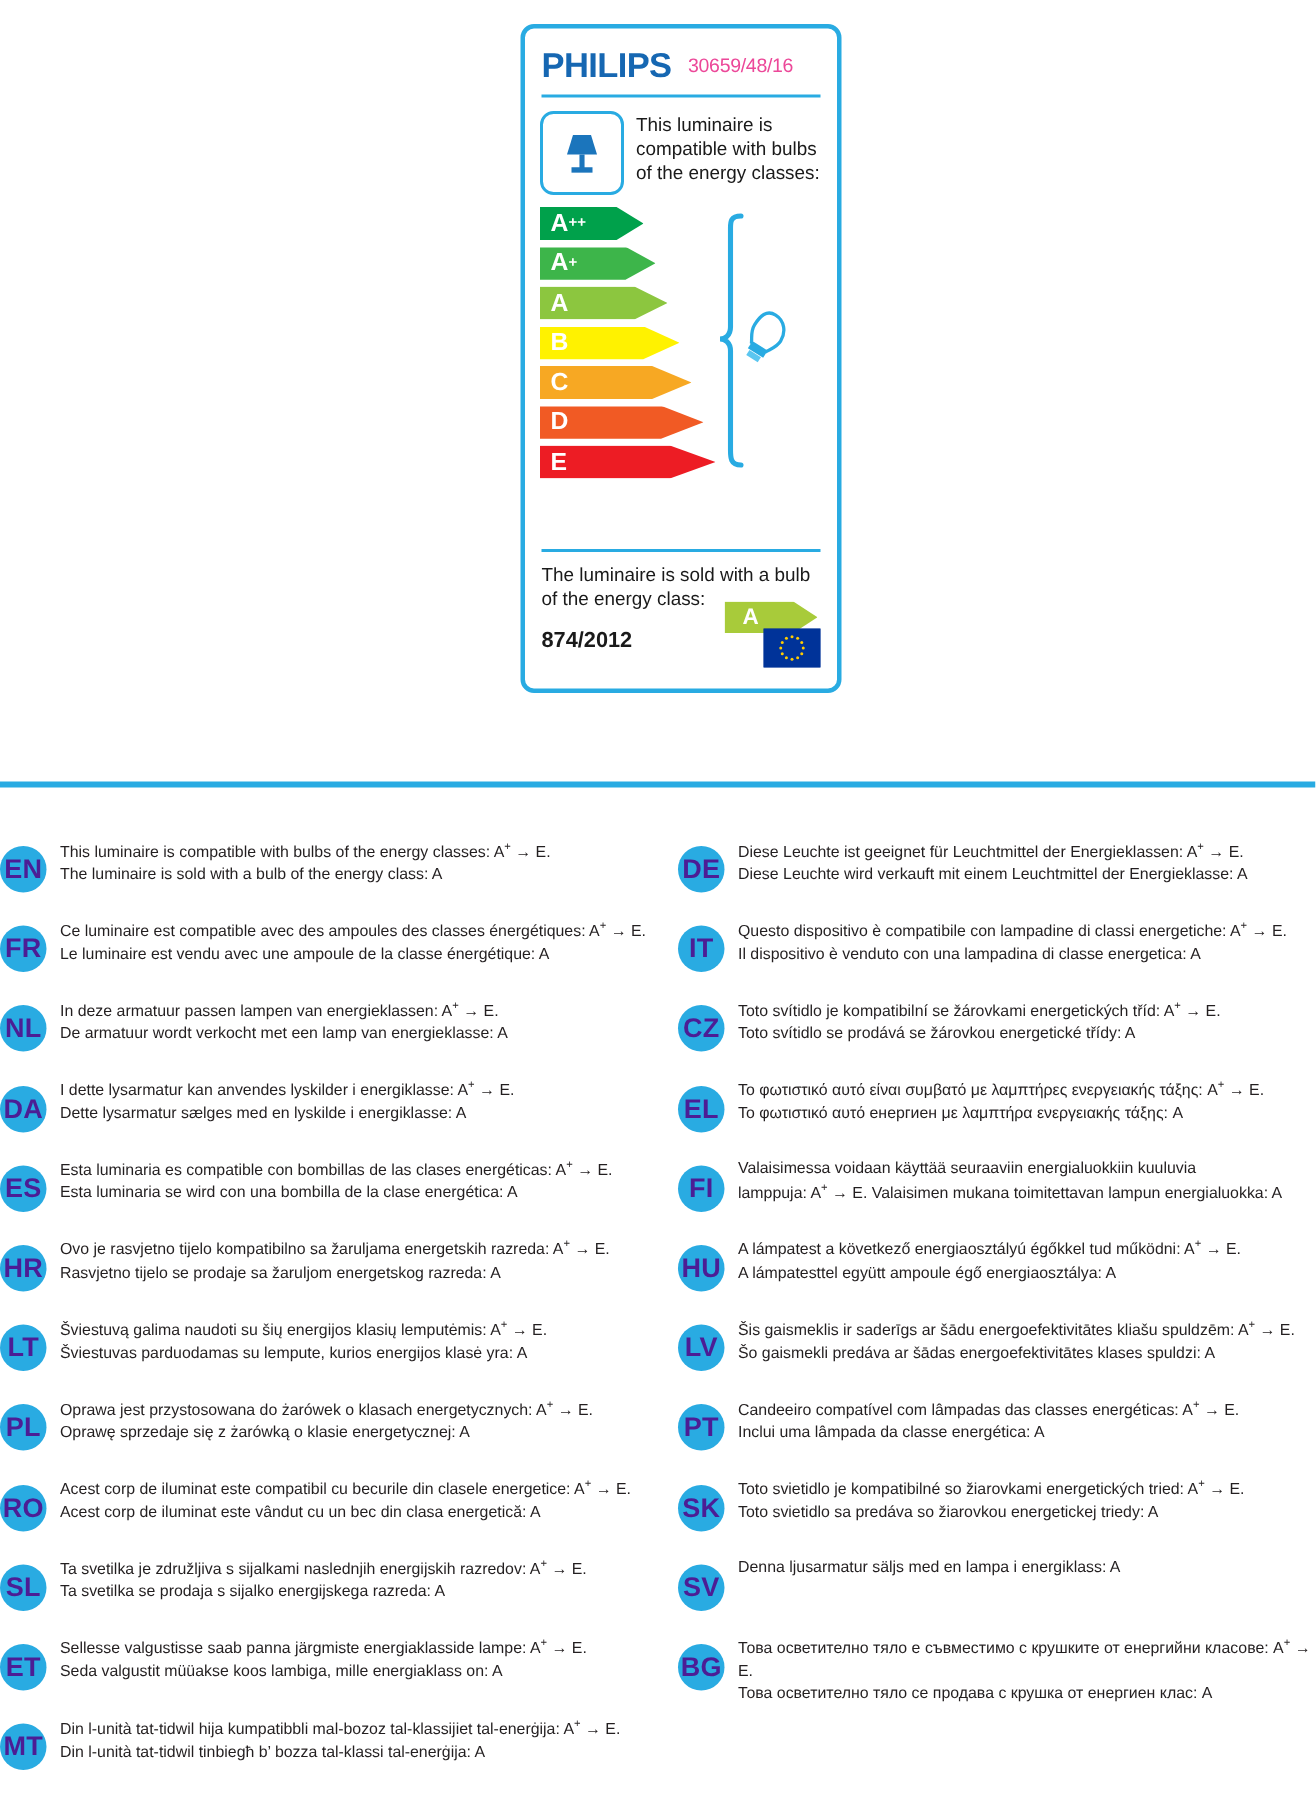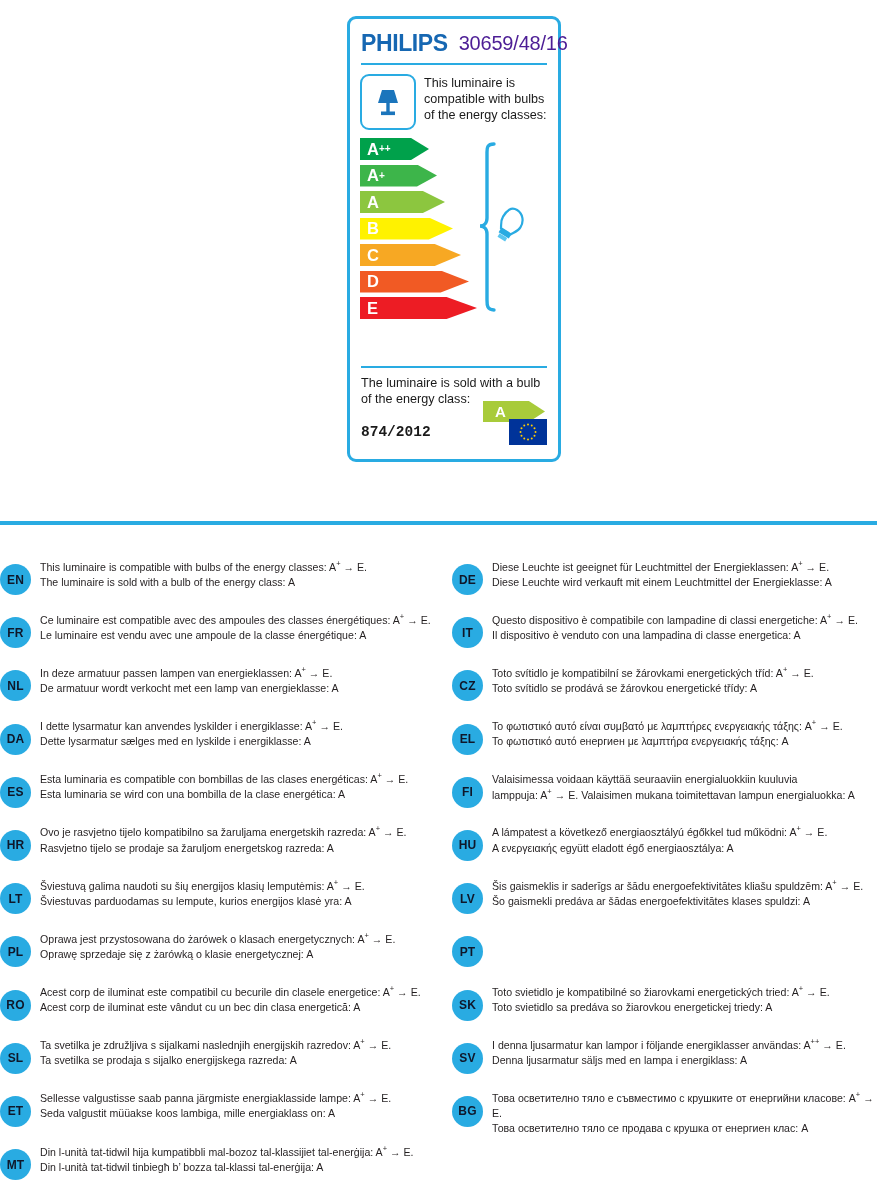--- a/index.html
+++ b/index.html
@@ -34,22 +34,22 @@
   }
   .philips-logo {
     font-family: "Liberation Sans", sans-serif;
     font-weight: bold;
     font-size: 23px;
     letter-spacing: -0.4px;
     color: #1667B2;
   }
   .product-code {
     margin-left: 11px;
-    font-size: 20px;
-    color: #4c1d95;
+    font-size: 13px;
+    color: #ec4899;
     letter-spacing: -0.2px;
   }
 
   .hr-blue {
     height: 2px;
     background: #29ABE2;
     margin: 4px 11px 0 11px;
   }
 
   
@@ -136,24 +136,23 @@
     clip-path: polygon(0 0, 74% 0, 100% 50%, 74% 100%, 0 100%);
     color: #ffffff;
     font-weight: bold;
     font-size: 15px;
     display: flex;
     align-items: center;
     padding-left: 12px;
   }
   .reg-row {
     display: flex;
-    align-items: center;
+    align-items: flex-start;
     justify-content: space-between;
     margin-top: 12px;
-    font-family: Liberation Mono, monospace;
   }
   .reg-number {
     font-size: 14.5px;
     font-weight: bold;
     color: #1a1a1a;
   }
   .eu-flag {
     width: 38px;
     height: 26px;
     background: #003399;
@@ -185,22 +184,22 @@
     display: flex;
     align-items: flex-start;
     height: 53.2px;
   }
   .lang-badge {
     width: 31px;
     height: 31px;
     min-width: 31px;
     border-radius: 50%;
     background: #29ABE2;
-    color: #0f172a;
-    font-size: 12px;
+    color: #4c1d95;
+    font-size: 18px;
     font-weight: bold;
     display: flex;
     align-items: center;
     justify-content: center;
     margin-top: 6px;
     letter-spacing: 0.2px;
   }
   .lang-text {
     margin-left: 9px;
     font-size: 10.6px;
@@ -374,35 +373,36 @@
       <div class="lang-row">
         <div class="lang-badge">EL</div>
         <div class="lang-text"><span>Το φωτιστικό αυτό είναι συμβατό με λαμπτήρες ενεργειακής τάξης: A<sup class="plus">+</sup> → E.</span><span class="l2">Το φωτιστικό αυτό енергиен με λαμπτήρα ενεργειακής τάξης: A</span></div>
       </div>
       <div class="lang-row">
         <div class="lang-badge">FI</div>
         <div class="lang-text"><span>Valaisimessa voidaan käyttää seuraaviin energialuokkiin kuuluvia</span><span class="l2">lamppuja: A<sup class="plus">+</sup> → E. Valaisimen mukana toimitettavan lampun energialuokka: A</span></div>
       </div>
       <div class="lang-row">
         <div class="lang-badge">HU</div>
-        <div class="lang-text"><span>A lámpatest a következő energiaosztályú égőkkel tud működni: A<sup class="plus">+</sup> → E.</span><span class="l2">A ενεργειακής együtt eladott égő energiaosztálya: A</span></div>
+        <div class="lang-text"><span>A lámpatest a következő energiaosztályú égőkkel tud működni: A<sup class="plus">+</sup> → E.</span><span class="l2">A lámpatesttel együtt ampoule égő energiaosztálya: A</span></div>
       </div>
       <div class="lang-row">
         <div class="lang-badge">LV</div>
         <div class="lang-text"><span>Šis gaismeklis ir saderīgs ar šādu energoefektivitātes kliašu spuldzēm: A<sup class="plus">+</sup> → E.</span><span class="l2">Šo gaismekli predáva ar šādas energoefektivitātes klases spuldzi: A</span></div>
       </div>
       <div class="lang-row">
         <div class="lang-badge">PT</div>
+        <div class="lang-text"><span>Candeeiro compatível com lâmpadas das classes energéticas: A<sup class="plus">+</sup> → E.</span><span class="l2">Inclui uma lâmpada da classe energética: A</span></div>
       </div>
       <div class="lang-row">
         <div class="lang-badge">SK</div>
         <div class="lang-text"><span>Toto svietidlo je kompatibilné so žiarovkami energetických tried: A<sup class="plus">+</sup> → E.</span><span class="l2">Toto svietidlo sa predáva so žiarovkou energetickej triedy: A</span></div>
       </div>
       <div class="lang-row">
         <div class="lang-badge">SV</div>
-        <div class="lang-text"><span>I denna ljusarmatur kan lampor i följande energiklasser användas: A<sup class="plus">++</sup> → E.</span><span class="l2">Denna ljusarmatur säljs med en lampa i energiklass: A</span></div>
+        <div class="lang-text"><span class="l2">Denna ljusarmatur säljs med en lampa i energiklass: A</span></div>
       </div>
       <div class="lang-row">
         <div class="lang-badge">BG</div>
         <div class="lang-text"><span>Това осветително тяло е съвместимо с крушките от енергийни класове: A<sup class="plus">+</sup> → E.</span><span class="l2">Това осветително тяло се продава с крушка от енергиен клас: A</span></div>
       </div>
     </div>
 </div>
 
 </body></html>

